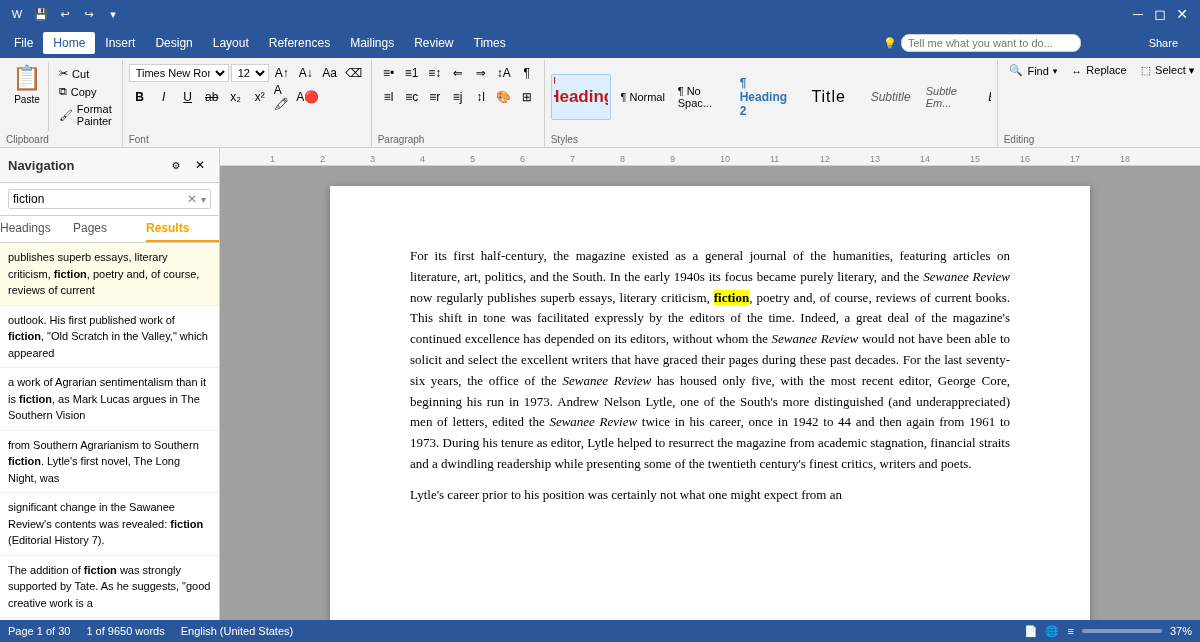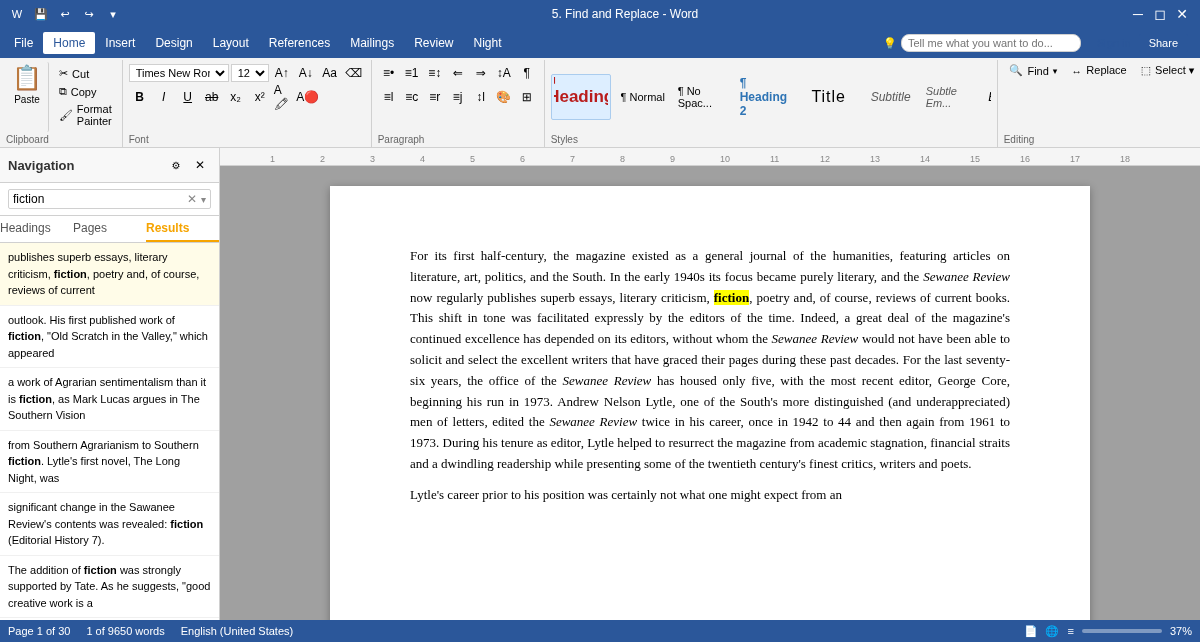--- a/index.html
+++ b/index.html
@@ -325,38 +325,37 @@
 <body>
 
 <div class="title-bar">
   <div class="title-bar-left">
     <span class="qa-icon">W</span>
     <span class="qa-icon">💾</span>
     <span class="qa-icon">↩</span>
     <span class="qa-icon">↪</span>
     <span class="qa-icon">▾</span>
   </div>
-  <span class="title-bar-title">5. Find and Replace - Word</span>
   <div class="title-bar-controls">
     <button class="title-btn">─</button>
     <button class="title-btn">◻</button>
     <button class="title-btn close">✕</button>
   </div>
 </div>
 
 <div class="menu-bar">
   <div class="menu-item">File</div>
   <div class="menu-item active">Home</div>
   <div class="menu-item">Insert</div>
   <div class="menu-item">Design</div>
   <div class="menu-item">Layout</div>
   <div class="menu-item">References</div>
   <div class="menu-item">Mailings</div>
   <div class="menu-item">Review</div>
-  <div class="menu-item">Night</div>
+  <div class="menu-item">Times</div>
   <div class="tell-me">
     <span>💡</span>
     <input type="text" placeholder="Tell me what you want to do..." style="">
   </div>
   <div class="sign-area">
     <span class="sign-btn">Sign in</span>
     <button class="share-btn">Share</button>
   </div>
 </div>
 

